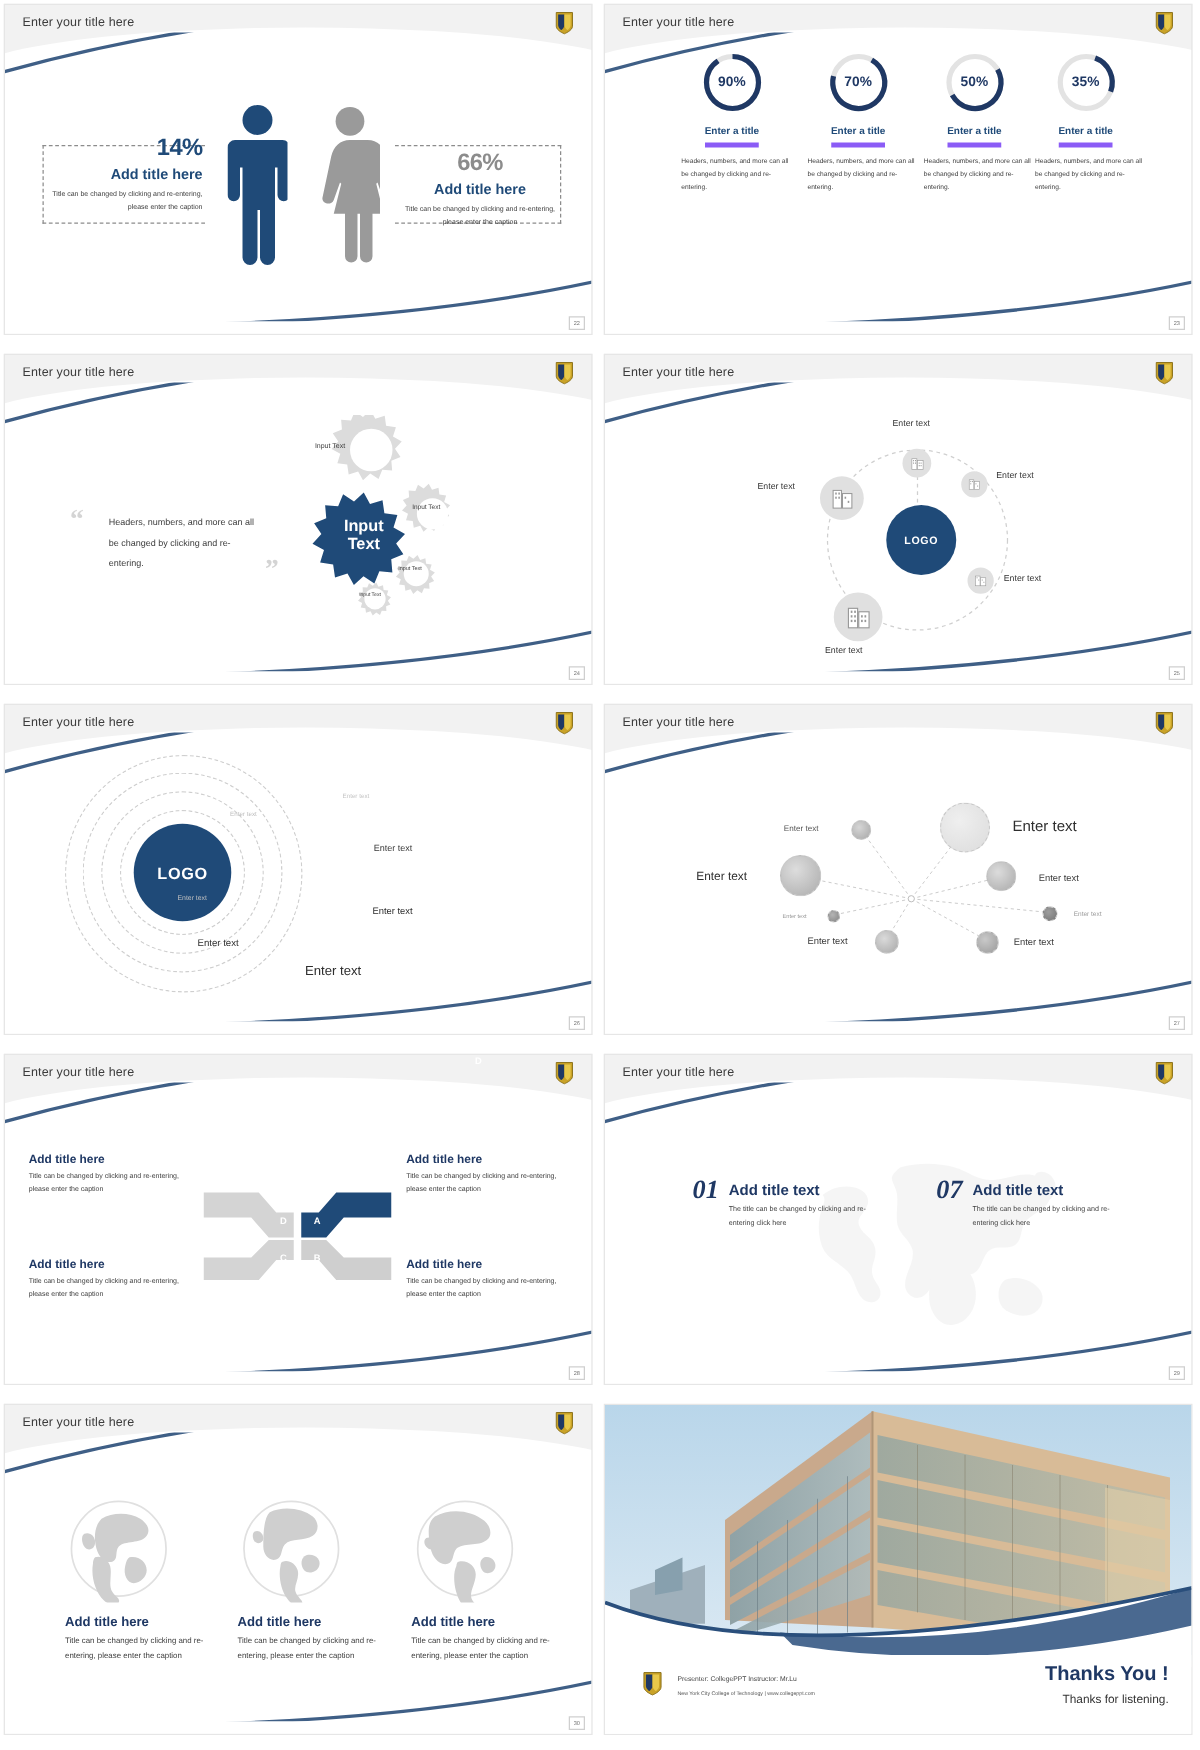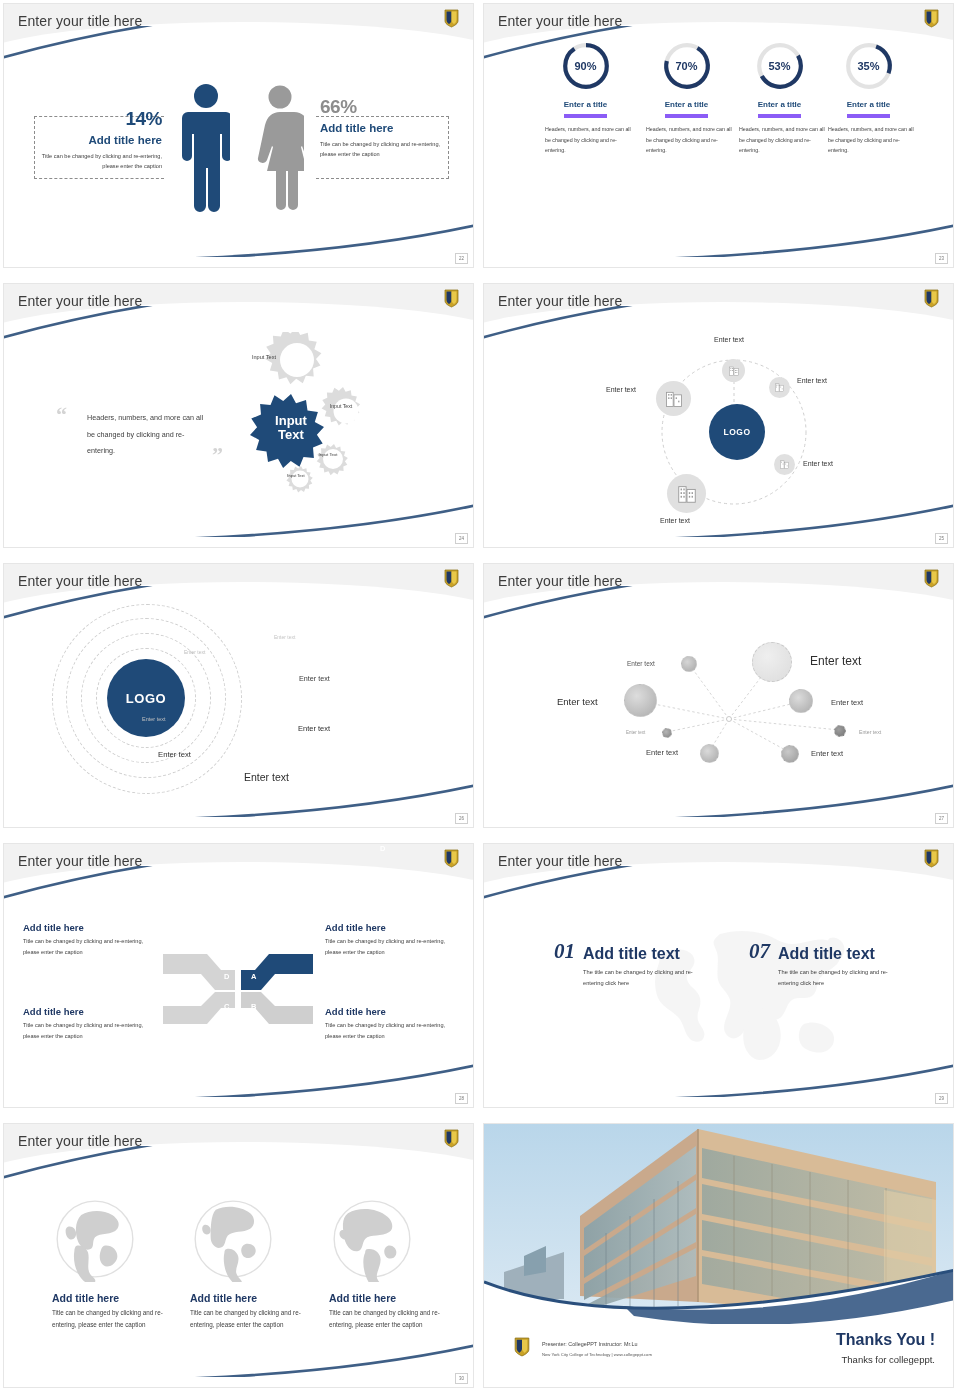--- a/index.html
+++ b/index.html
@@ -29,21 +29,21 @@
   }
   .curve-top {
     position:absolute; left:-10px; top:22px; width:300px; height:40px;
     overflow:hidden;
   }
   .curve-bot {
     position:absolute; right:-4px; bottom:10px; width:300px; height:40px; overflow:hidden;
   }
   .slide-title {
     position:absolute; left:14px; top:9px;
-    font-size: 14px; color:#3c3c3c; font-weight:400; letter-spacing:.1px;
+    font-size: 10px; color:#3c3c3c; font-weight:400; letter-spacing:.1px;
     z-index:6;
   }
   .shield { position:absolute; right:14px; top:5px; width:15px; height:19px; z-index:6; }
   .pagenum {
     position:absolute; right:5px; bottom:-7px;
     width:13px;height:11px; border:1px solid #cfcfcf; background:#fff;
     font-size:4.5px; color:#777; display:flex;align-items:center;justify-content:center;
     z-index:7;
   }
   .content { position:absolute; inset:0; z-index:5; }
@@ -80,21 +80,21 @@
   
   .nnode { position:absolute; border-radius:50%; border:1px dashed #c9c9c9; }
 
   
   .s7-h { font-size:9.5px; font-weight:bold; color:#1f3864; }
   .s7-c { font-size:5.6px; color:#3e3e3e; line-height:1.95; margin-top:3px; }
   .arrowlbl { position:absolute; color:#fff; font-size:7.5px; font-weight:bold; }
 
   
   .bignum { font-size:21px; font-weight:bold; font-style:italic; color:#1f3864; font-family:"Liberation Serif", serif; }
-  .s8-h { font-size:16px; font-weight:bold; color:#1f3864; }
+  .s8-h { font-size:12px; font-weight:bold; color:#1f3864; }
   .s8-c { font-size:5.7px; color:#3e3e3e; line-height:1.95; margin-top:4px; }
 
   
   .g-h { font-size:10.5px; font-weight:bold; color:#1f3864; }
   .g-c { font-size:6.3px; color:#3e3e3e; line-height:1.9; margin-top:3px; }
 
   
   .photo { position:absolute; left:0; top:0; width:471px; height:205px; overflow:hidden; }
   .thanks-h { position:absolute; right:18px; bottom:38px; font-size:16px; font-weight:bold; color:#1f3864; }
   .thanks-s { position:absolute; right:18px; bottom:22px; font-size:9.5px; color:#333; }
@@ -133,21 +133,21 @@
 
         <svg style="position:absolute;left:252px;top:80px;width:48px;height:128px" viewBox="0 0 48 128">
           <circle cx="24" cy="13" r="11.5" fill="#9a9a9a"></circle>
           <path d="M24 28c-8 0-13 5-15 13L2 74c-1 5 7 7 9 2l5-14 1 1-6 24h9v34a5 5 0 0 0 10 0V87h2v34a5 5 0 0 0 10 0V87h9l-6-24 1-1 5 14c2 5 10 3 9-2l-7-33c-2-8-7-13-15-13z" fill="#9a9a9a"></path>
         </svg>
         <div style="position:absolute;left:32px;top:104px;width:128px;text-align:right;padding-right:2px;">
           <div class="pct blue">14%</div>
           <div class="addtitle" style="margin-top:4px">Add title here</div>
           <div class="cap" style="margin-top:5px">Title can be changed by clicking and re-entering, please enter the caption</div>
         </div>
-        <div style="position:absolute;left:316px;top:92px;width:128px;text-align:left;">
+        <div style="position:absolute;left:316px;top:116px;width:128px;text-align:center;">
           <div class="pct grey">66%</div>
           <div class="addtitle" style="margin-top:4px">Add title here</div>
           <div class="cap" style="margin-top:5px">Title can be changed by clicking and re-entering, please enter the caption</div>
         </div>
       </div>
       <div class="pagenum" style="bottom:3px">22</div>
     </div>
   </div>
 
   <div class="slide">
@@ -187,21 +187,21 @@
           </div>
           <div class="donut-title">Enter a title</div>
           <div class="donut-cap">Headers, numbers, and more can all be changed by clicking and re-entering.</div>
         </div>
         <div class="donut-col" style="left:248px;">
           <div class="donut-wrap">
             <svg viewBox="0 0 40 40" width="52" height="52">
               <circle cx="20" cy="20" r="16" fill="none" stroke="#e3e3e3" stroke-width="3.2"></circle>
               <circle cx="20" cy="20" r="16" fill="none" stroke="#1f3864" stroke-width="3.2" stroke-dasharray="50.3 100.5" transform="rotate(-30 20 20)"></circle>
             </svg>
-            <div class="donut-val">53%</div>
+            <div class="donut-val">50%</div>
           </div>
           <div class="donut-title">Enter a title</div>
           <div class="donut-cap">Headers, numbers, and more can all be changed by clicking and re-entering.</div>
         </div>
         <div class="donut-col" style="left:337px;">
           <div class="donut-wrap">
             <svg viewBox="0 0 40 40" width="52" height="52">
               <circle cx="20" cy="20" r="16" fill="none" stroke="#e3e3e3" stroke-width="3.2"></circle>
               <circle cx="20" cy="20" r="16" fill="none" stroke="#1f3864" stroke-width="3.2" stroke-dasharray="25.1 100.5" transform="rotate(-70 20 20)"></circle>
             </svg>
@@ -695,17 +695,17 @@
       </svg>
       <div style="position:absolute;left:0;top:200px;width:471px;height:65px;background:#ffffff;"></div>
       <svg style="position:absolute;left:30px;bottom:30px;width:16px;height:20px" viewBox="0 0 30 38">
         <path d="M2 2h26v22c0 7-13 12-13 12S2 31 2 24z" fill="#c9a227" stroke="#8a7018" stroke-width="1.5"></path>
         <path d="M5 5h10v17c0 5-5 8-5 8s-5-3-5-8z" fill="#1f3864"></path>
         <path d="M15 5h10v17c0 5-5 8-5 8s-5-3-5-8z" fill="#e8c84a"></path>
       </svg>
       <div class="foot1">Presenter: CollegePPT   Instructor: Mr.Lu</div>
       <div class="foot2">New York City College of Technology  |  www.collegeppt.com</div>
       <div class="thanks-h">Thanks You !</div>
-      <div class="thanks-s">Thanks for collegeppt.</div>
+      <div class="thanks-s">Thanks for listening.</div>
     </div>
   </div>
 
 </div>
 
 </body></html>

